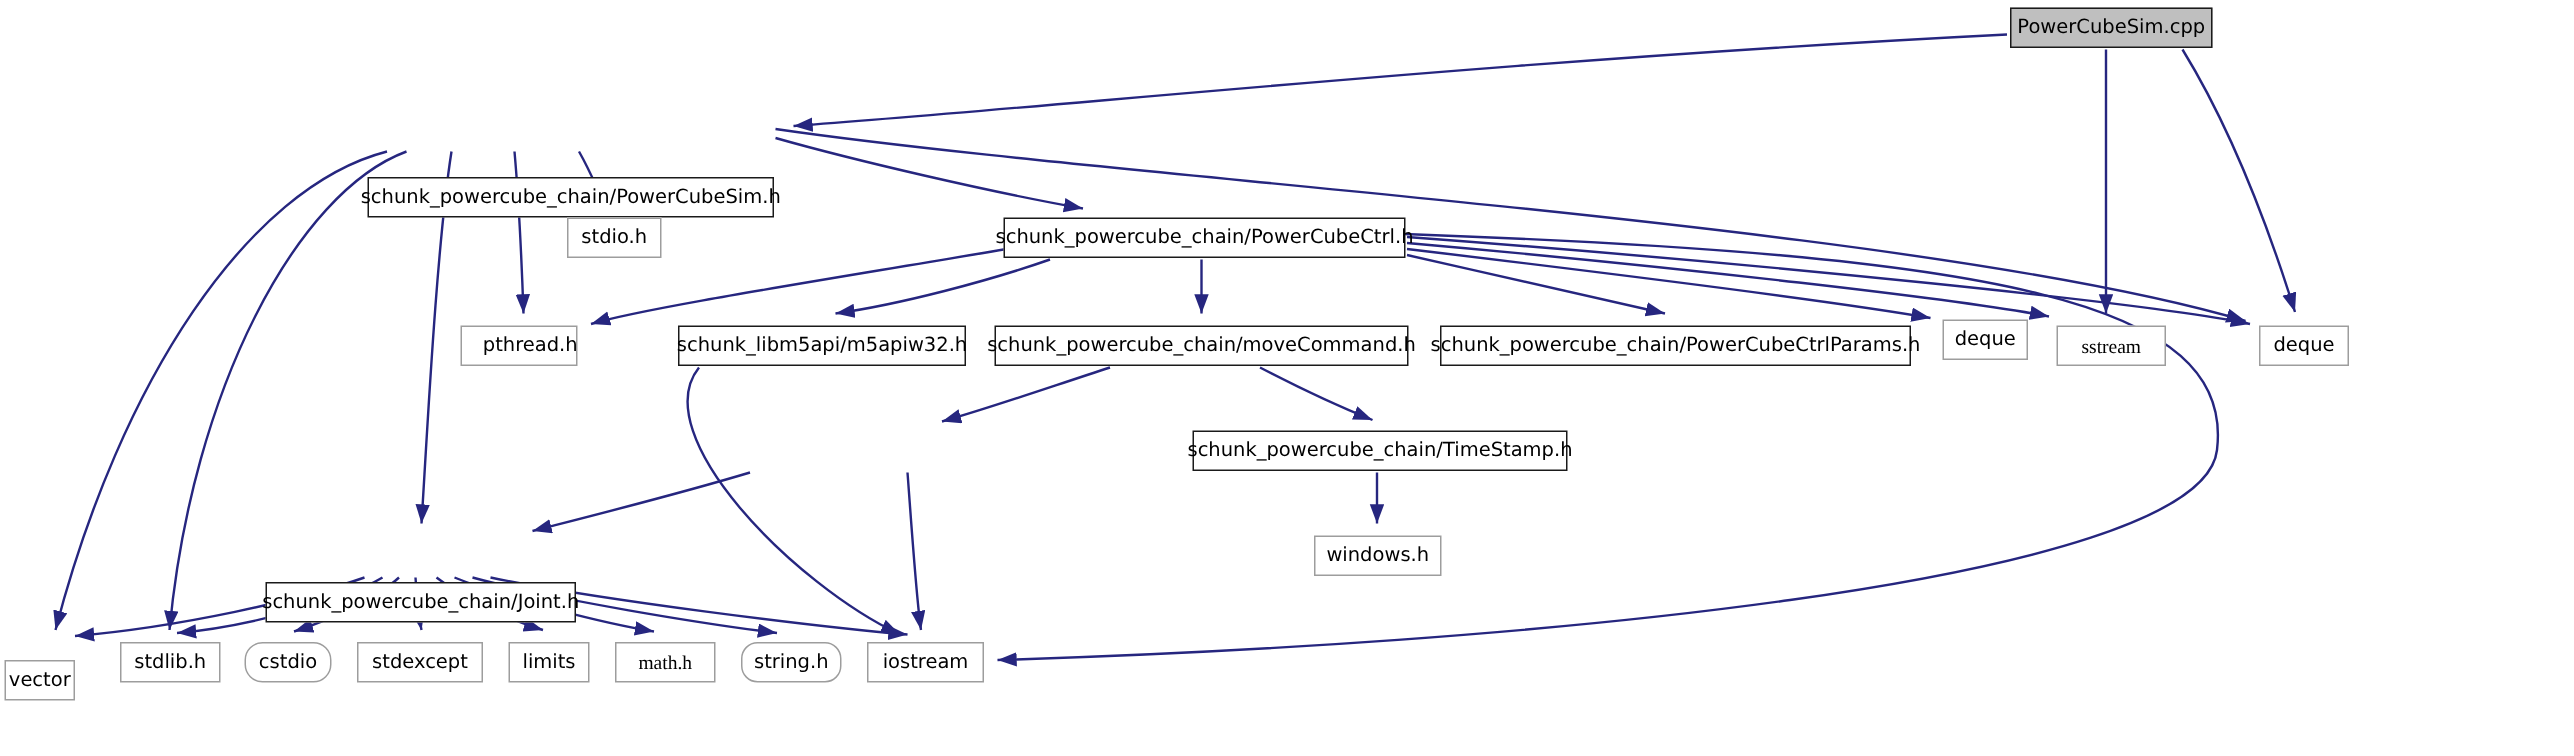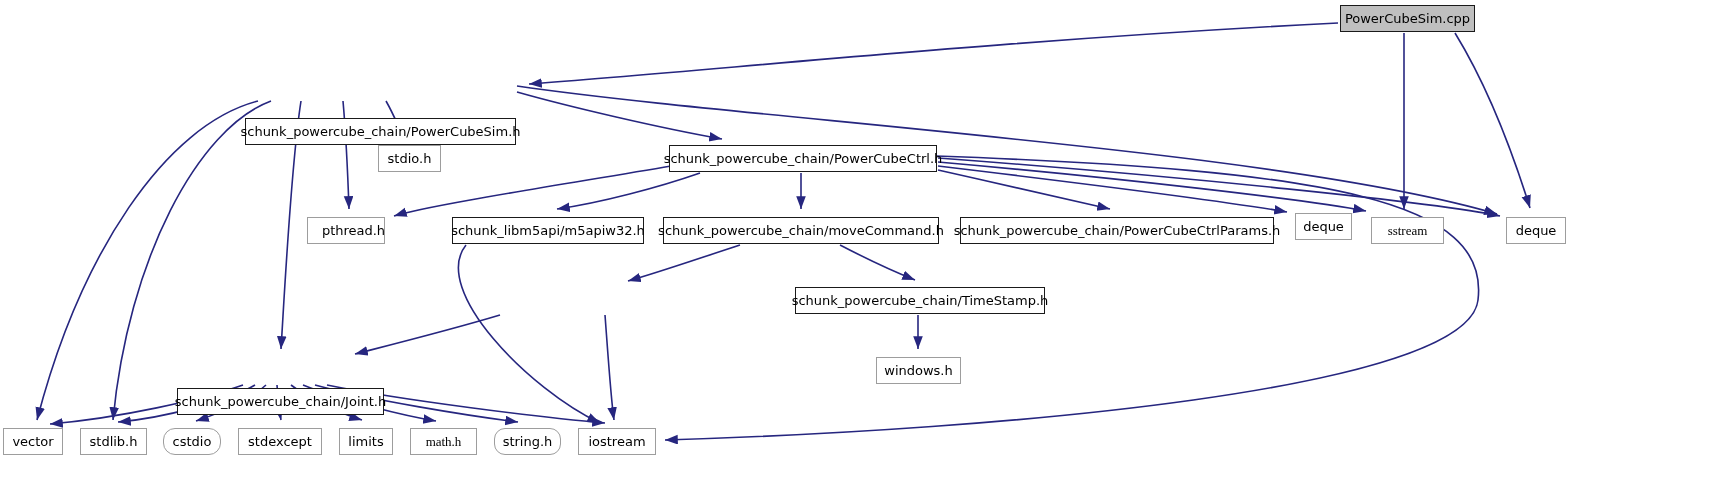--- a/index.html
+++ b/index.html
@@ -109,21 +109,21 @@
   <div class="node" style="left:307px;top:217px;width:78px;padding-left:24px;">pthread.h</div>
   <div class="node strong" style="left:452px;top:217px;width:192px;">schunk_libm5api/m5apiw32.h</div>
   <div class="node strong" style="left:663px;top:217px;width:276px;">schunk_powercube_chain/moveCommand.h</div>
   <div class="node strong" style="left:960px;top:217px;width:314px;">schunk_powercube_chain/PowerCubeCtrlParams.h</div>
   <div class="node" style="left:1295px;top:213px;width:57px;">deque</div>
   <div class="node" style="left:1371px;top:217px;width:73px;font-family:Liberation Serif, serif;">sstream</div>
   <div class="node" style="left:1506px;top:217px;width:60px;">deque</div>
   <div class="node strong" style="left:795px;top:287px;width:250px;">schunk_powercube_chain/TimeStamp.h</div>
   <div class="node strong" style="left:177px;top:368px;width:207px;margin-top:20px;">schunk_powercube_chain/Joint.h</div>
   <div class="node" style="left:876px;top:357px;width:85px;">windows.h</div>
-  <div class="node" style="left:3px;top:428px;width:60px;">vector</div>
+  <div class="node" style="left:3px;top:440px;width:47px;">vector</div>
   <div class="node" style="left:80px;top:428px;width:67px;">stdlib.h</div>
   <div class="node" style="left:163px;top:428px;width:58px;border-radius:12px;">cstdio</div>
   <div class="node" style="left:238px;top:428px;width:84px;">stdexcept</div>
   <div class="node" style="left:339px;top:428px;width:54px;">limits</div>
   <div class="node" style="left:410px;top:428px;width:67px;font-family:Liberation Serif, serif;">math.h</div>
   <div class="node" style="left:494px;top:428px;width:67px;border-radius:11px;">string.h</div>
   <div class="node" style="left:578px;top:428px;width:78px;">iostream</div>
 
 </div>
 

